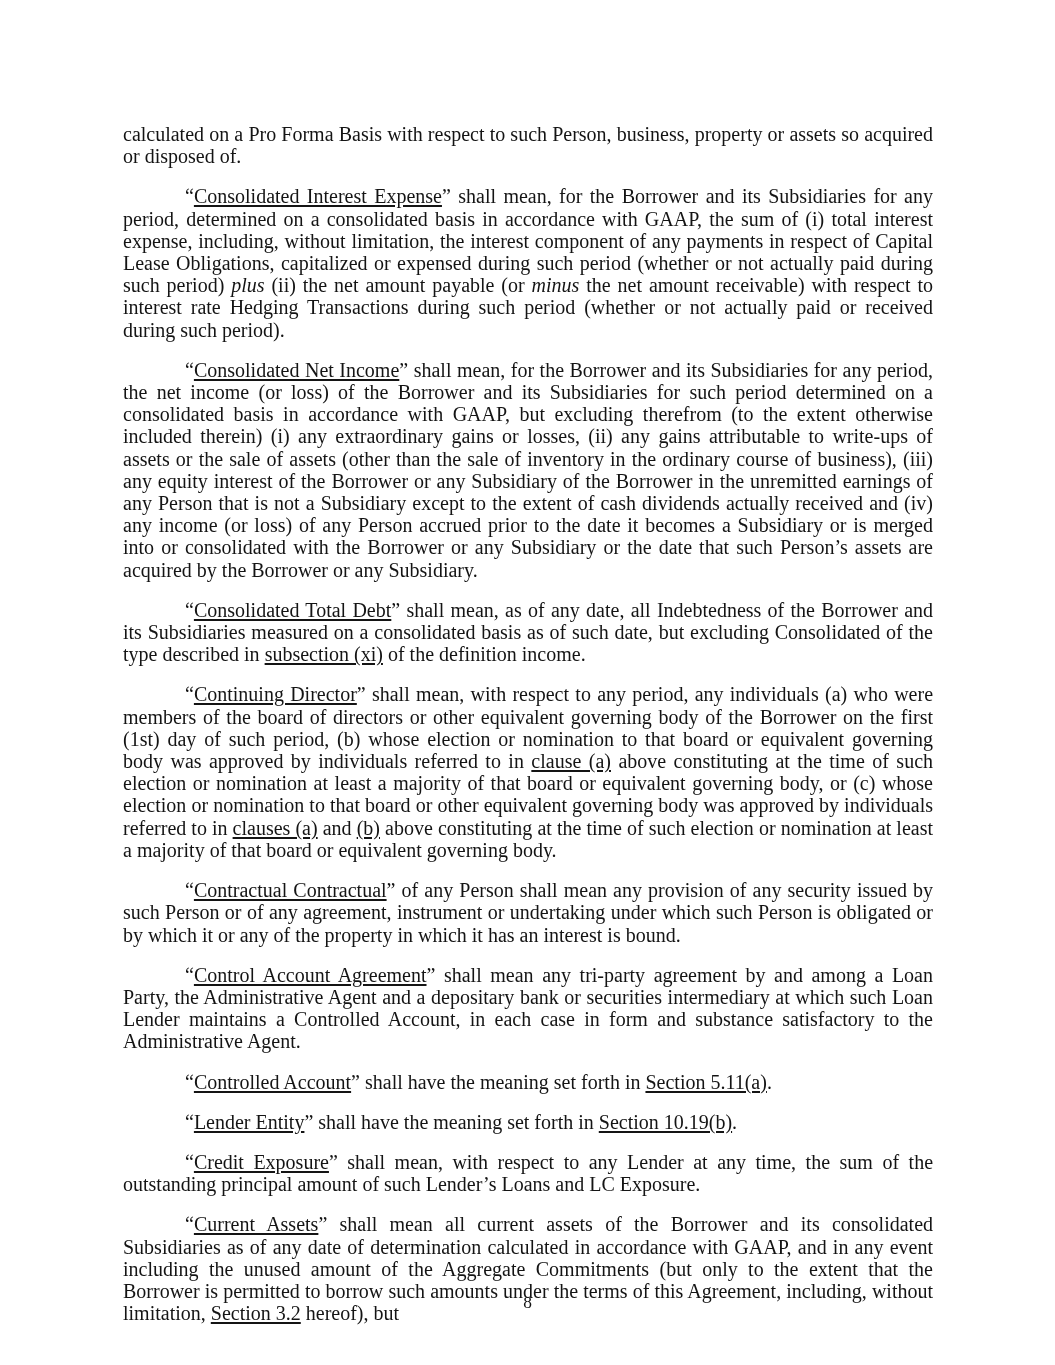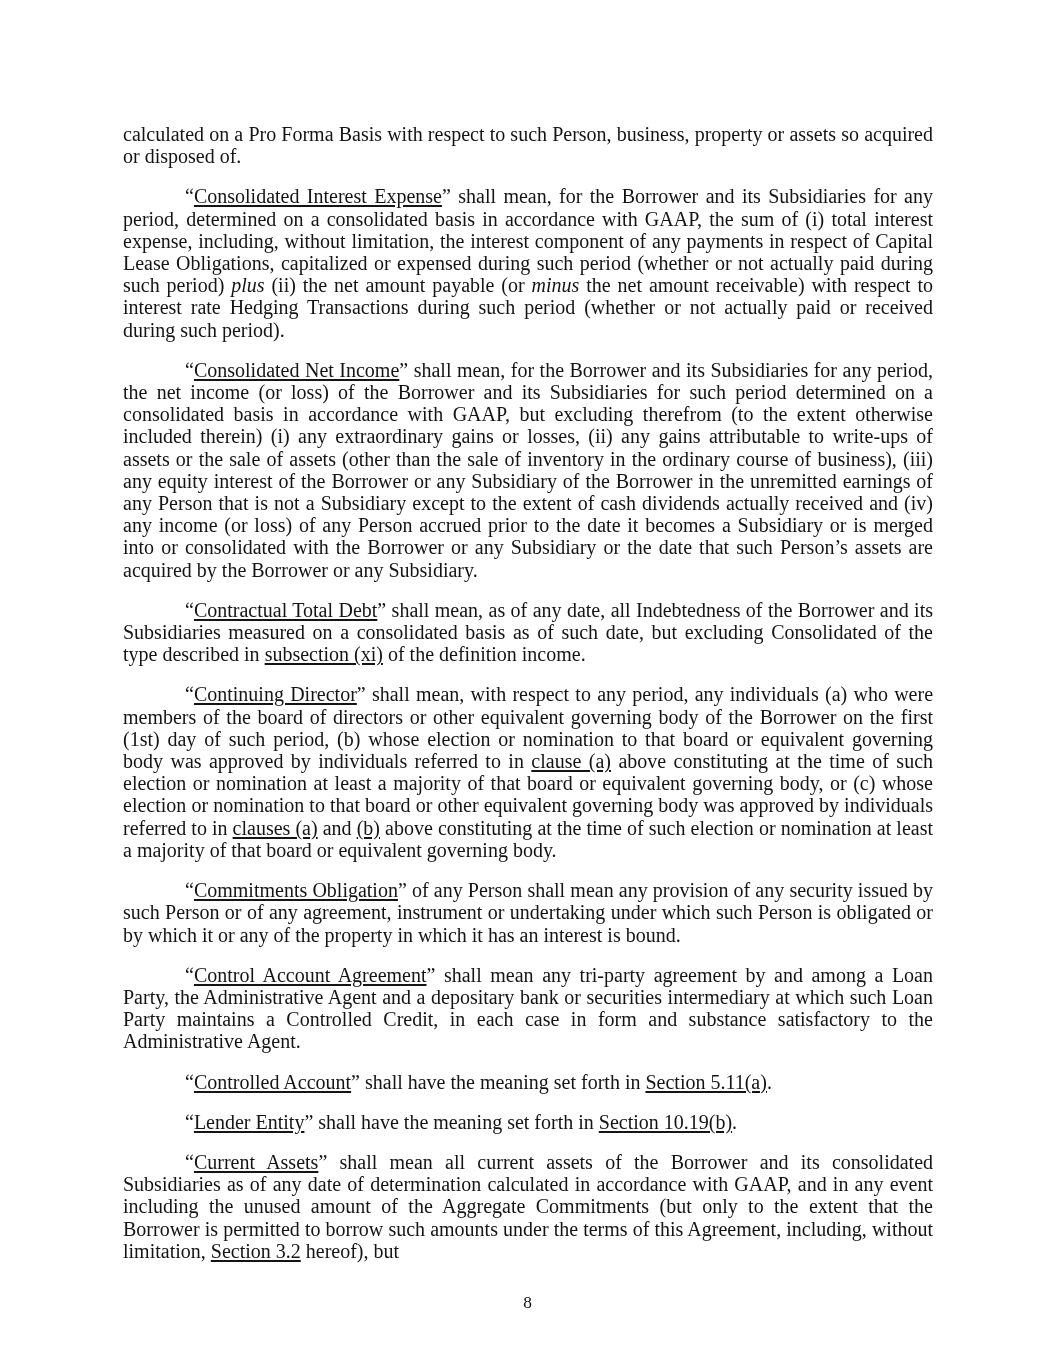--- a/index.html
+++ b/index.html
@@ -55,22 +55,23 @@
   }
 </style>
 </head>
 <body>
 
 <div class="page">
   <div class="content" id="doc-body">
       <p class=""><span>calculated on a Pro Forma Basis with respect to such Person, business, property or assets so acquired or disposed of.</span></p>
       <p class="indent"><span>“</span><span class="u">Consolidated Interest Expense</span><span>” shall mean, for the Borrower and its Subsidiaries for any period, determined on a consolidated basis in accordance with GAAP, the sum of (i) total interest expense, including, without limitation, the interest component of any payments in respect of Capital Lease Obligations, capitalized or expensed during such period (whether or not actually paid during such period) </span><span class="i">plus</span><span> (ii) the net amount payable (or </span><span class="i">minus</span><span> the net amount receivable) with respect to interest rate Hedging Transactions during such period (whether or not actually paid or received during such period).</span></p>
       <p class="indent"><span>“</span><span class="u">Consolidated Net Income</span><span>” shall mean, for the Borrower and its Subsidiaries for any period, the net income (or loss) of the Borrower and its Subsidiaries for such period determined on a consolidated basis in accordance with GAAP, but excluding therefrom (to the extent otherwise included therein) (i) any extraordinary gains or losses, (ii) any gains attributable to write-ups of assets or the sale of assets (other than the sale of inventory in the ordinary course of business), (iii) any equity interest of the Borrower or any Subsidiary of the Borrower in the unremitted earnings of any Person that is not a Subsidiary except to the extent of cash dividends actually received and (iv) any income (or loss) of any Person accrued prior to the date it becomes a Subsidiary or is merged into or consolidated with the Borrower or any Subsidiary or the date that such Person’s assets are acquired by the Borrower or any Subsidiary.</span></p>
-      <p class="indent"><span>“</span><span class="u">Contractual Total Debt</span><span>” shall mean, as of any date, all Indebtedness of the Borrower and its Subsidiaries measured on a consolidated basis as of such date, but excluding Consolidated of the type described in </span><span class="u">subsection (xi)</span><span> of the definition income.</span></p>
+      <p class="indent"><span>“</span><span class="u">Consolidated Total Debt</span><span>” shall mean, as of any date, all Indebtedness of the Borrower and its Subsidiaries measured on a consolidated basis as of such date, but excluding Consolidated of the type described in </span><span class="u">subsection (xi)</span><span> of the definition income.</span></p>
       <p class="indent"><span>“</span><span class="u">Continuing Director</span><span>” shall mean, with respect to any period, any individuals (a) who were members of the board of directors or other equivalent governing body of the Borrower on the first (1st) day of such period, (b) whose election or nomination to that board or equivalent governing body was approved by individuals referred to in </span><span class="u">clause (a)</span><span> above constituting at the time of such election or nomination at least a majority of that board or equivalent governing body, or (c) whose election or nomination to that board or other equivalent governing body was approved by individuals referred to in </span><span class="u">clauses (a)</span><span> and </span><span class="u">(b)</span><span> above constituting at the time of such election or nomination at least a majority of that board or equivalent governing body.</span></p>
-      <p class="indent"><span>“</span><span class="u">Commitments Obligation</span><span>” of any Person shall mean any provision of any security issued by such Person or of any agreement, instrument or undertaking under which such Person is obligated or by which it or any of the property in which it has an interest is bound.</span></p>
-      <p class="indent"><span>“</span><span class="u">Control Account Agreement</span><span>” shall mean any tri-party agreement by and among a Loan Party, the Administrative Agent and a depositary bank or securities intermediary at which such Loan Party maintains a Controlled Credit, in each case in form and substance satisfactory to the Administrative Agent.</span></p>
+      <p class="indent"><span>“</span><span class="u">Contractual Contractual</span><span>” of any Person shall mean any provision of any security issued by such Person or of any agreement, instrument or undertaking under which such Person is obligated or by which it or any of the property in which it has an interest is bound.</span></p>
+      <p class="indent"><span>“</span><span class="u">Control Account Agreement</span><span>” shall mean any tri-party agreement by and among a Loan Party, the Administrative Agent and a depositary bank or securities intermediary at which such Loan Lender maintains a Controlled Account, in each case in form and substance satisfactory to the Administrative Agent.</span></p>
       <p class="indent"><span>“</span><span class="u">Controlled Account</span><span>” shall have the meaning set forth in </span><span class="u">Section 5.11(a)</span><span>.</span></p>
       <p class="indent"><span>“</span><span class="u">Lender Entity</span><span>” shall have the meaning set forth in </span><span class="u">Section 10.19(b)</span><span>.</span></p>
+      <p class="indent"><span>“</span><span class="u">Credit Exposure</span><span>” shall mean, with respect to any Lender at any time, the sum of the outstanding principal amount of such Lender’s Loans and LC Exposure.</span></p>
       <p class="indent"><span>“</span><span class="u">Current Assets</span><span>” shall mean all current assets of the Borrower and its consolidated Subsidiaries as of any date of determination calculated in accordance with GAAP, and in any event including the unused amount of the Aggregate Commitments (but only to the extent that the Borrower is permitted to borrow such amounts under the terms of this Agreement, including, without limitation, </span><span class="u">Section 3.2</span><span> hereof), but</span></p>
     </div>
   <div class="page-number">8</div>
 </div>
 
 </body></html>

